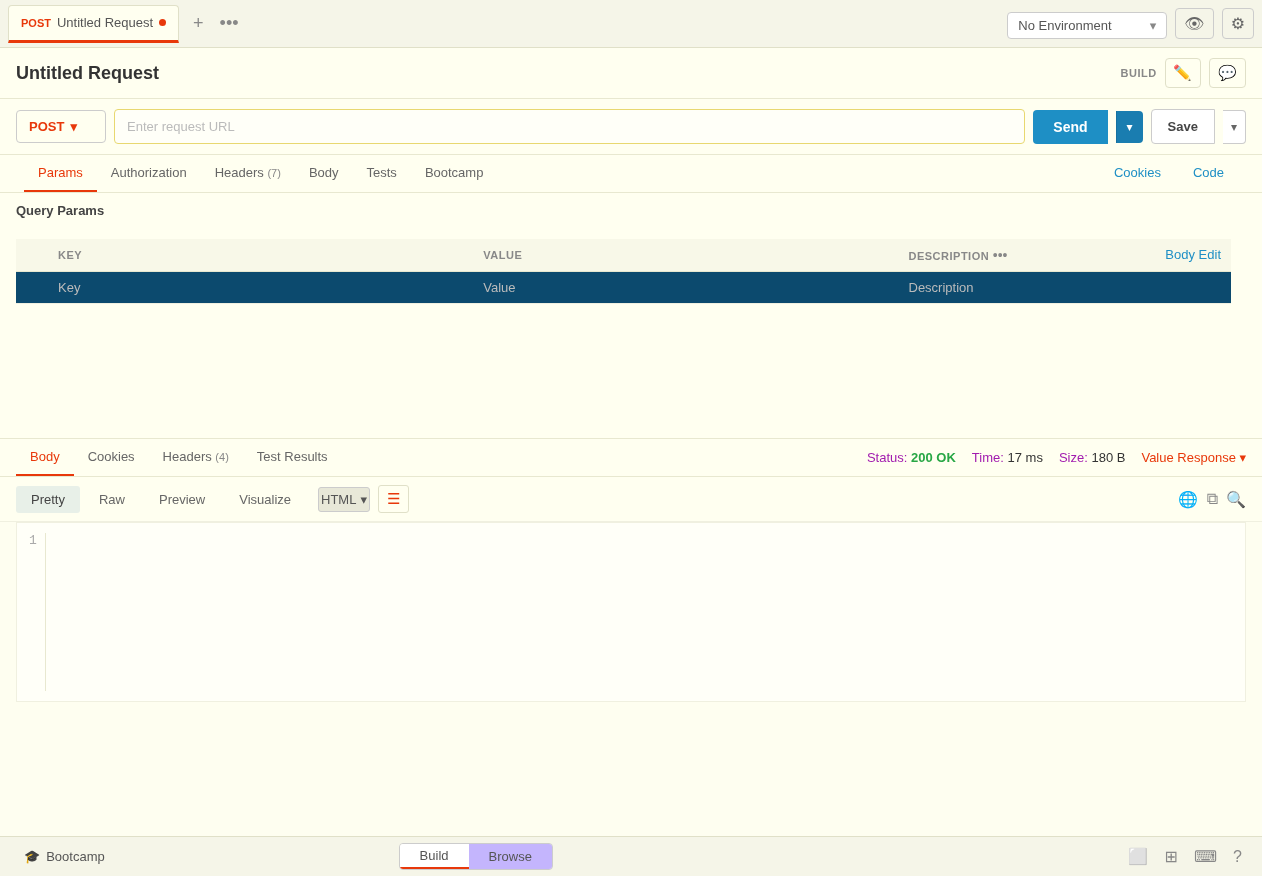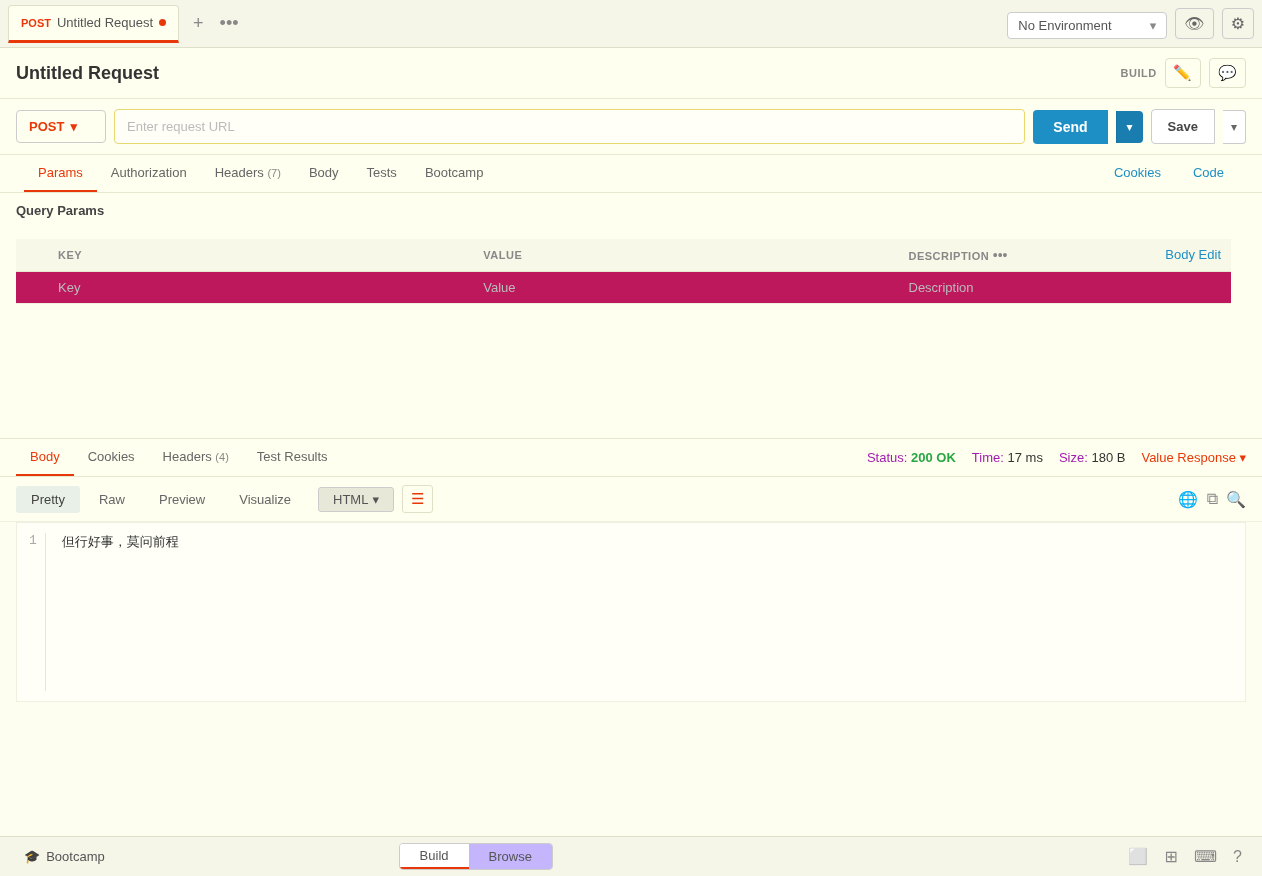--- a/index.html
+++ b/index.html
@@ -243,21 +243,21 @@
     }
     .params-label {
       font-size: 13px;
       font-weight: 600;
       color: #444;
       margin-bottom: 6px;
     }
     .params-table {
       width: 100%;
       border-collapse: collapse;
-      background: #be185d;
+      background: #0c4a6e;
       margin-top: 21px;
     }
     .params-table th {
       text-align: left;
       padding: 8px 10px;
       font-size: 11px;
       font-weight: 700;
       color: #888;
       letter-spacing: 0.5px;
       border-bottom: 1px solid #e8e8d0;
@@ -352,21 +352,21 @@
       background: #e8f0e8;
       color: #444;
       font-weight: 500;
     }
     .fmt-select {
       display: flex;
       align-items: center;
       background: #e8e8d8;
       border: 1px solid #ccc;
       border-radius: 3px;
-      padding: 4px 14px;
+      padding: 4px 2px;
       cursor: pointer;
       font-size: 13px;
       color: #555;
       gap: 4px;
       margin-left: 8px;
     }
     .wrap-btn {
       background: none;
       border: 1px solid #e0e0c8;
       border-radius: 3px;
@@ -594,25 +594,20 @@
     <button class="resp-icon-btn">🌐</button>
     <button class="resp-icon-btn">⧉</button>
     <button class="resp-icon-btn">🔍</button>
   </div>
 </div>
 
 <div class="resp-content">
   <div class="line-numbers">
     <span>1</span>
   </div>
-  <div class="code-content">
-    <div class="cursor-line">
-      <span>但行好事，莫问前程</span>
-    </div>
-  </div>
 </div>
 
 <div class="bottom-bar">
   <div class="bootcamp-btn">
     <span>🎓</span>
     <span>Bootcamp</span>
   </div>
   <div class="build-browse">
     <button class="bb-btn active">Build</button>
     <button class="bb-btn">Browse</button>

